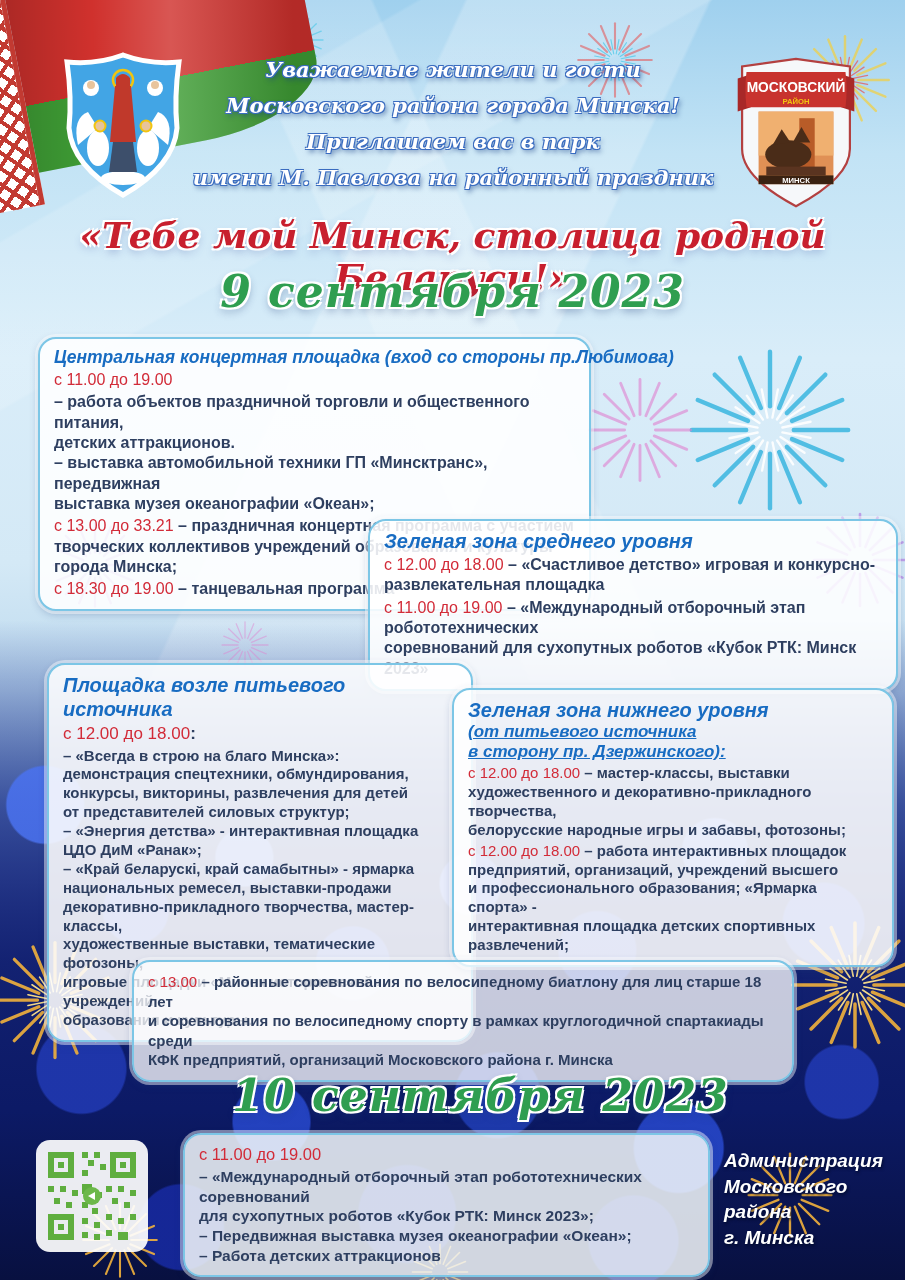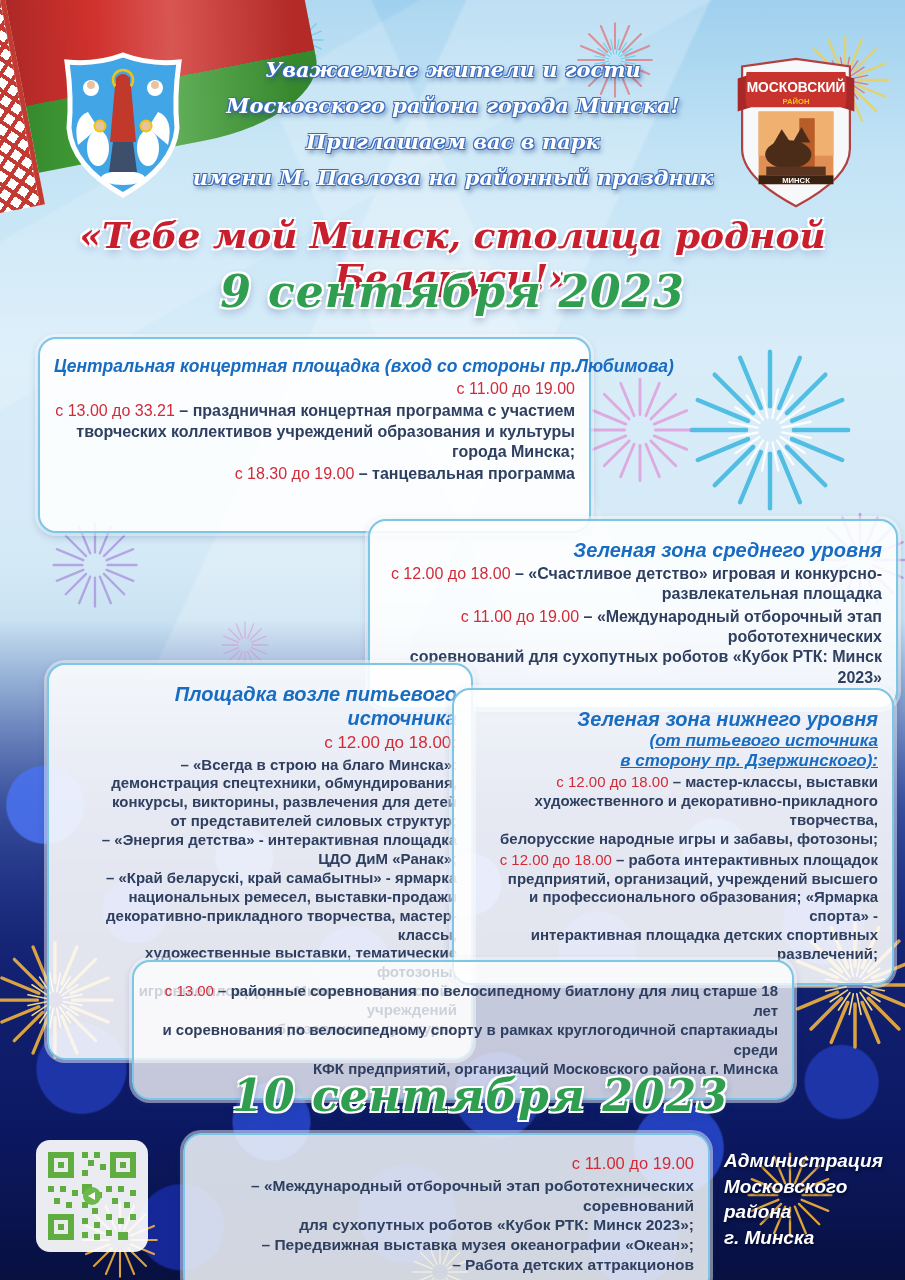--- a/index.html
+++ b/index.html
@@ -35,21 +35,21 @@
   .script{font-family:"DejaVu Serif",serif;font-style:italic;font-weight:bold;text-align:center;position:absolute;left:0;width:100%;}
   .invite{position:absolute;left:188px;top:52px;width:530px;text-align:center;
     font-family:"DejaVu Serif",serif;font-style:italic;font-weight:bold;font-size:21px;line-height:36px;color:#fff;
     text-shadow:-1px -1px 0 #3a6cc0,1px -1px 0 #3a6cc0,-1px 1px 0 #3a6cc0,1px 1px 0 #3a6cc0,2px 3px 5px rgba(20,60,130,.65);}
   .main-title{top:214px;font-size:36px;color:#c81f2e;
     text-shadow:-2px -2px 0 #fff,2px -2px 0 #fff,-2px 2px 0 #fff,2px 2px 0 #fff,0 4px 8px rgba(60,80,160,.4);text-align:center;}
   .date-title{font-size:44px;color:#2f9e50;letter-spacing:1px;
     text-shadow:-2px -2px 0 #fff,2px -2px 0 #fff,-2px 2px 0 #fff,2px 2px 0 #fff,0 4px 8px rgba(30,60,120,.45);}
   
   .info-box{position:absolute;background:rgba(255,255,255,.88);border:2px solid #7cc6e6;border-radius:18px;
-    padding:17px 14px;box-shadow:0 0 0 3px rgba(255,255,255,.45),0 3px 8px rgba(30,60,120,.3);box-sizing:border-box;text-align:right;}
+    padding:8px 14px;box-shadow:0 0 0 3px rgba(255,255,255,.45),0 3px 8px rgba(30,60,120,.3);box-sizing:border-box;}
   .box-title{margin:0 0 2px 0;color:#186cc2;font-style:italic;font-weight:bold;font-size:20px;line-height:1.2;}
   .nowrap{white-space:nowrap;}
   .box-sub{margin:0;color:#186cc2;font-style:italic;font-weight:bold;font-size:17px;line-height:1.18;white-space:pre-line;text-decoration:underline;}
   .time{color:#d22b38;font-weight:normal;}
   .body{margin:2px 0;color:#2e3f60;font-weight:bold;font-size:16px;line-height:1.27;}
   .pre{white-space:pre-line;}
   .admin{position:absolute;left:724px;top:1148px;width:170px;color:#fff;font-weight:bold;font-style:italic;
     font-size:19px;line-height:1.35;white-space:pre-line;text-shadow:1px 2px 3px rgba(0,10,40,.8);}
   .flag{position:absolute;left:-18px;top:-30px;width:350px;height:238px;transform:rotate(-11deg);transform-origin:40px 200px;}
   .flag-ornament{position:absolute;left:0;top:0;width:56px;height:100%;background-color:#fff;
@@ -163,20 +163,24 @@
     <text x="65" y="38" font-size="12.5" font-weight="bold" fill="#ffffff" text-anchor="middle" font-family="Liberation Sans, sans-serif">МОСКОВСКИЙ</text>
     <text x="65" y="49" font-size="7" font-weight="bold" fill="#f1c40f" text-anchor="middle" font-family="Liberation Sans, sans-serif">РАЙОН</text>
   </svg>
 
   <div class="script main-title">«Тебе мой Минск, столица родной Беларуси!»</div>
   <div class="script date-title" style="top:266px;">9 сентября 2023</div>
 
   <section class="info-box" style="left:38px;top:337px;width:553px;min-height:196px;">
     <h3 class="box-title nowrap" style="font-size:17.5px;">Центральная концертная площадка (вход со стороны пр.Любимова)</h3>
     <p class="body" style="margin:1px 0;"><span class="time">с 11.00 до 19.00</span></p>
+    <p class="body pre">– работа объектов праздничной торговли и общественного питания,
+детских аттракционов.
+– выставка автомобильной техники ГП «Минсктранс», передвижная
+выставка музея океанографии «Океан»;</p>
     <p class="body pre"><span class="time">с 13.00 до 33.21</span><span> – праздничная концертная программа с участием
 творческих коллективов учреждений образования и культуры города Минска;</span></p>
     <p class="body pre"><span class="time">с 18.30 до 19.00</span><span> – танцевальная программа</span></p>
   </section>
 
   <section class="info-box" style="left:368px;top:519px;width:530px;min-height:120px;">
     <h3 class="box-title">Зеленая зона среднего уровня</h3>
     <p class="body pre"><span class="time">с 12.00 до 18.00</span><span> – «Счастливое детство»  игровая и конкурсно-
 развлекательная площадка</span></p>
     <p class="body pre"><span class="time">с 11.00 до 19.00</span><span> – «Международный отборочный этап робототехнических

